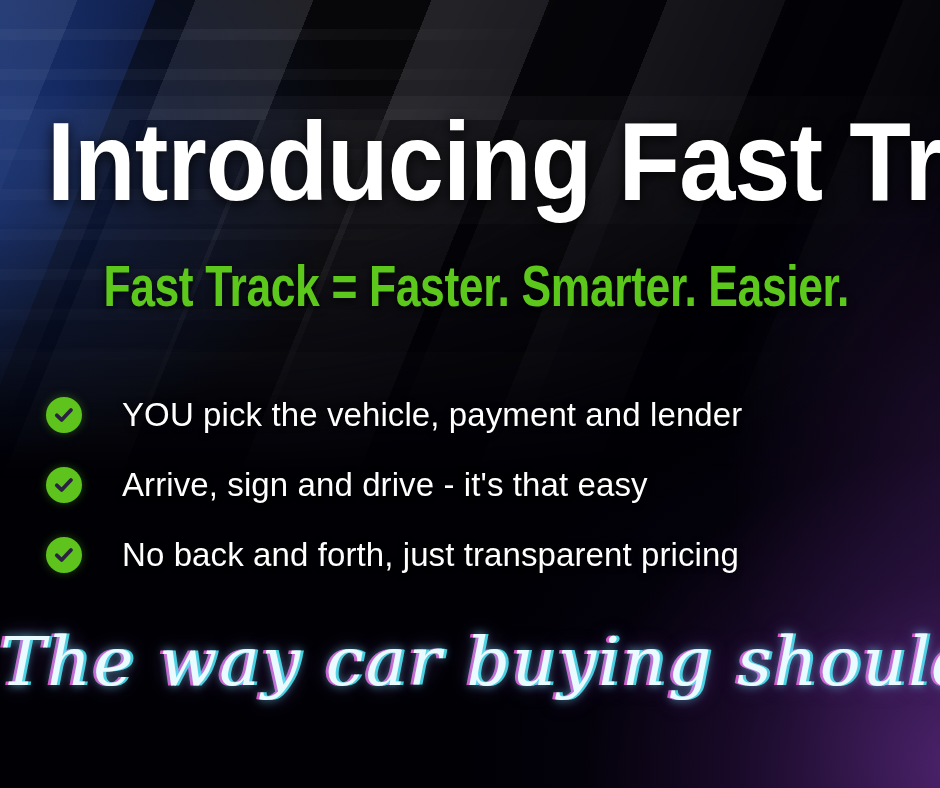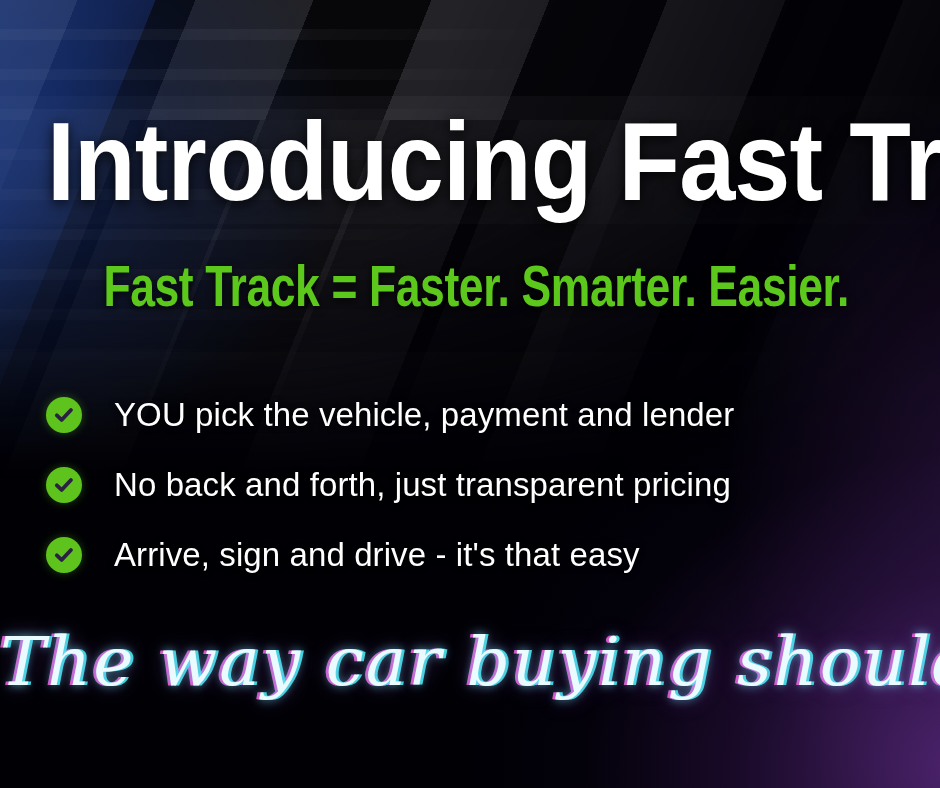--- a/index.html
+++ b/index.html
@@ -194,21 +194,21 @@
     height: 36px;
     border-radius: 50%;
     background: #5ec41d;
     display: flex;
     align-items: center;
     justify-content: center;
     box-shadow: 0 0 10px rgba(94,196,29,.35);
   }
   .check-badge svg { display: block; }
   .bullet-text {
-    margin-left: 32px;
+    margin-left: 40px;
     color: #ffffff;
     font-family: "Liberation Sans", sans-serif;
     font-weight: 400;
     font-size: 33px;
     line-height: 1.1;
     letter-spacing: 0.1px;
     white-space: nowrap;
     text-shadow: 0 1px 6px rgba(0,0,0,.7);
   }
 
@@ -283,30 +283,30 @@
         </span>
         <span class="bullet-text">YOU pick the vehicle, payment and lender</span>
       </div>
 
       <div class="bullet-row">
         <span class="check-badge">
           <svg width="22" height="22" viewBox="0 0 24 24" aria-hidden="true">
             <path d="M4.2 12.4 L9.4 17.4 L19.6 6.6" fill="none" stroke="#2b2140" stroke-width="4.2" stroke-linecap="round" stroke-linejoin="round"></path>
           </svg>
         </span>
-        <span class="bullet-text">No back and forth, just transparent pricing</span>
+        <span class="bullet-text">Arrive, sign and drive - it's that easy</span>
       </div>
 
       <div class="bullet-row">
         <span class="check-badge">
           <svg width="22" height="22" viewBox="0 0 24 24" aria-hidden="true">
             <path d="M4.2 12.4 L9.4 17.4 L19.6 6.6" fill="none" stroke="#2b2140" stroke-width="4.2" stroke-linecap="round" stroke-linejoin="round"></path>
           </svg>
         </span>
-        <span class="bullet-text">Arrive, sign and drive - it's that easy</span>
+        <span class="bullet-text">No back and forth, just transparent pricing</span>
       </div>
 
     </div>
 
     <div id="tagline-wrap">
       <div class="tagline ghost-pink">The way car buying should be.</div>
       <div class="tagline ghost-cyan">The way car buying should be.</div>
       <div class="tagline main">The way car buying should be.</div>
     </div>
 

